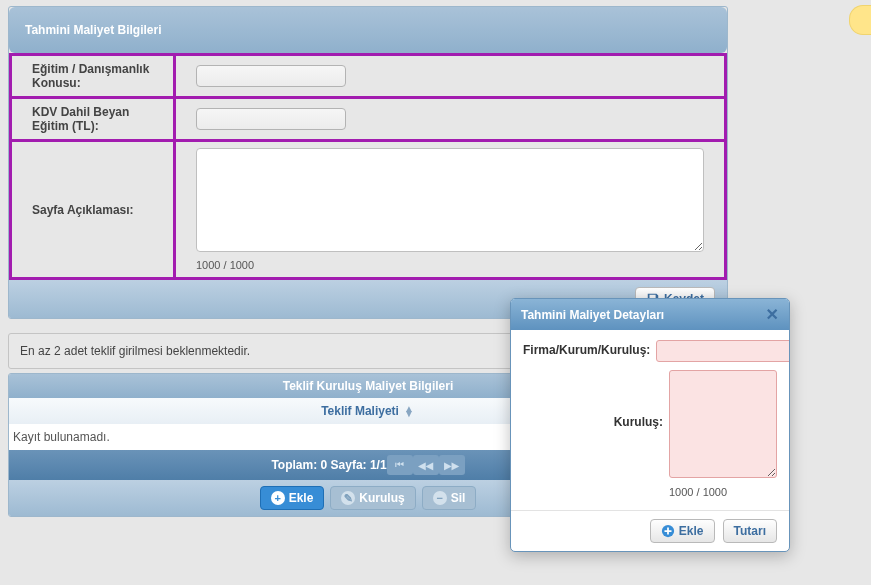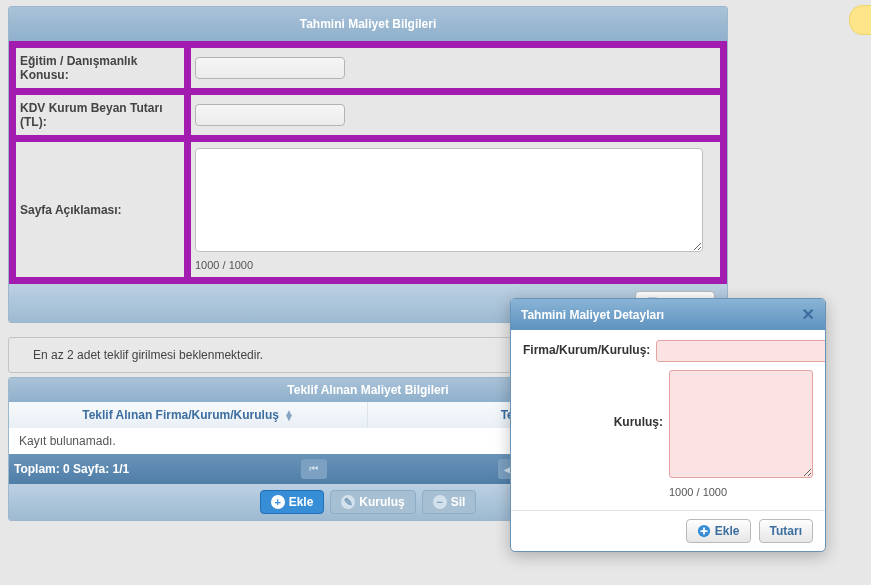--- a/index.html
+++ b/index.html
@@ -22,27 +22,27 @@
     background: #e7e7e7;
     border-radius: 3px;
     overflow: hidden;
     width: 720px;
   }
   .panel-header {
     background: linear-gradient(#a9c2d8, #8fb0cc);
     color: #fff;
     font-weight: bold;
     font-size: 12px;
-    text-align: center;
-    padding: 10px;
+    padding: 16px;
+    border-radius: 6px;
   }
   .form-table { width: 100%; border-collapse: collapse; }
   .form-table td {
-    border: 7px solid #a21caf;
-    padding: 6px 4px;
+    border: 3px solid #a21caf;
+    padding: 6px 20px;
     vertical-align: middle;
   }
   .form-table td.label-cell {
     width: 175px;
     font-weight: bold;
     color: #444;
     background: #e7e7e7;
     font-size: 12px;
   }
   .form-table input[type=text] {
@@ -85,21 +85,21 @@
   .btn .ico { width: 14px; height: 14px; display: inline-flex; align-items:center; justify-content:center; }
   .btn .ico svg { width: 14px; height: 14px; }
 
   
   .warning-bar {
     width: 720px;
     margin: 14px 8px 2px;
     background: #e8e8e8;
     border: 1px solid #c4c4c4;
     border-radius: 3px;
-    padding: 10px 24px;
+    padding: 10px 11px;
     font-size: 12px;
     color: #444;
   }
 
   
   .grid-panel {
     width: 720px;
     margin: 4px 8px;
     border: 1px solid #9db7cc;
     border-radius: 3px;
@@ -123,34 +123,34 @@
     color: #3d6ea0;
     font-weight: bold;
     border-right: 1px solid #dbe4ec;
     display: flex;
     align-items: center;
     justify-content: center;
     gap: 5px;
   }
   .sort-icon { color:#88a6c2; font-size:10px; display:flex; flex-direction:column; line-height:5px;}
   .grid-empty {
-    padding: 6px 10px;
+    padding: 6px 4px;
     background: #fff;
     color: #555;
     font-size: 12px;
   }
   .grid-pager {
     background: linear-gradient(#6a93b8, #4f7ea8);
     color: #fff;
     font-weight: bold;
     text-align: center;
     padding: 5px;
     display:flex;
     align-items:center;
-    justify-content:space-between;
+    justify-content:center;
     gap: 0;
   }
   .pager-btn {
     background: #7ba0c1;
     border: none;
     border-radius: 3px;
     width: 26px;
     height: 20px;
     color: #cfe0ee;
     font-size: 10px;
@@ -178,21 +178,21 @@
   .tb-primary { background: #378dd6; color: #fff; border-color:#1f6fb5; }
   .tb-disabled { background: #a7bfd3; color: #fff; border-color:#8dacc5; cursor: default; }
   .circ { width:14px; height:14px; border-radius:50%; background:#fff; color:#378dd6; display:inline-flex; align-items:center; justify-content:center; font-size:11px; line-height:1; }
   .circ-d { background:#d3e1ec; color:#7fa1bd; }
 
   
   .dialog {
     position: absolute;
     top: 298px;
     left: 510px;
-    width: 316px;
+    width: 280px;
     background: #fff;
     border: 1px solid #6894ba;
     border-radius: 5px;
     box-shadow: 0 4px 16px rgba(0,0,0,0.25);
     overflow: hidden;
   }
   .dialog-title {
     background: linear-gradient(#8ab4d6, #5e92bf);
     color: #fff;
     font-weight: bold;
@@ -255,21 +255,21 @@
 
 <div class="panel">
   <div class="panel-header">Tahmini Maliyet Bilgileri</div>
   <table class="form-table">
     <tbody>
         <tr>
       <td class="label-cell">Eğitim / Danışmanlık Konusu:</td>
       <td><input type="text" value="" style=""></td>
     </tr>
     <tr>
-      <td class="label-cell">KDV Kurum Beyan Tutarı (TL):</td>
+      <td class="label-cell">KDV Dahil Beyan Eğitim (TL):</td>
       <td><input type="text" value="" style=""></td>
     </tr>
     <tr>
       <td class="label-cell">Sayfa Açıklaması:</td>
       <td>
         <textarea style=""></textarea>
         <div class="char-count">1000 / 1000</div>
       </td>
     </tr>
   </tbody>
@@ -282,29 +282,22 @@
           </svg>
       </span>
       <span>Kaydet</span>
     </button>
   </div>
 </div>
 
 <div class="warning-bar">En az 2 adet teklif girilmesi beklenmektedir.</div>
 
 <div class="grid-panel">
-  <div class="grid-header">Teklif Alınan Maliyet Bilgileri</div>
+  <div class="grid-header">Teklif Kuruluş Maliyet Bilgileri</div>
   <div class="grid-cols">
-    <div class="grid-col">
-      <span>Teklif Alınan Firma/Kurum/Kuruluş</span>
-      <span class="sort-icon">
-          <span>▲</span>
-          <span>▼</span>
-        </span>
-    </div>
     <div class="grid-col">
       <span>Teklif Maliyeti</span>
       <span class="sort-icon">
           <span>▲</span>
           <span>▼</span>
         </span>
     </div>
   </div>
   <div class="grid-empty">Kayıt bulunamadı.</div>
   <div class="grid-pager">

